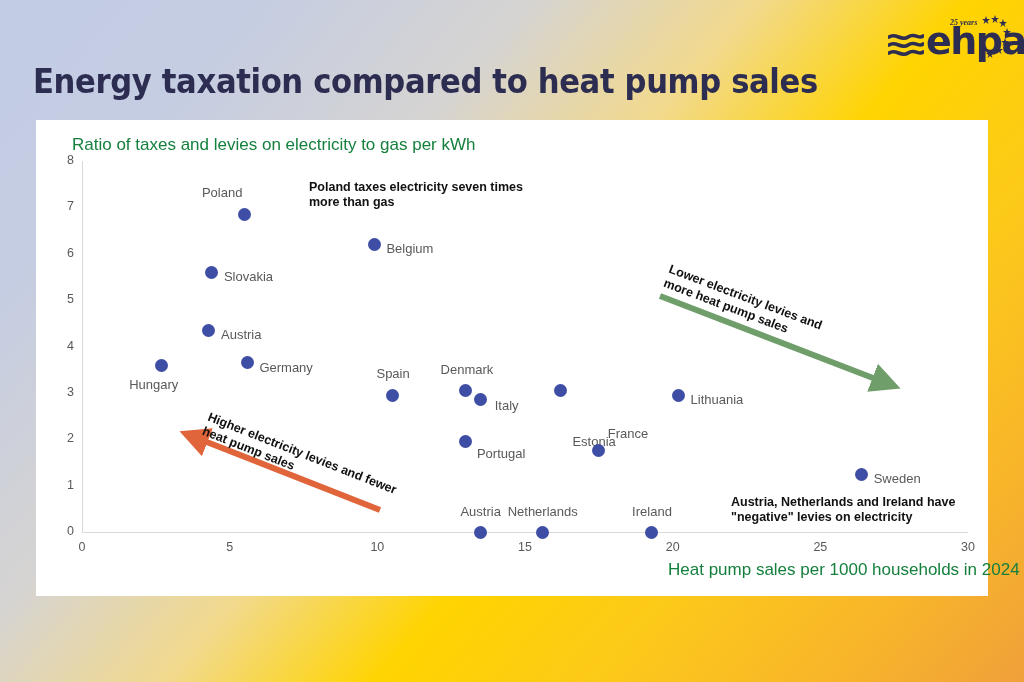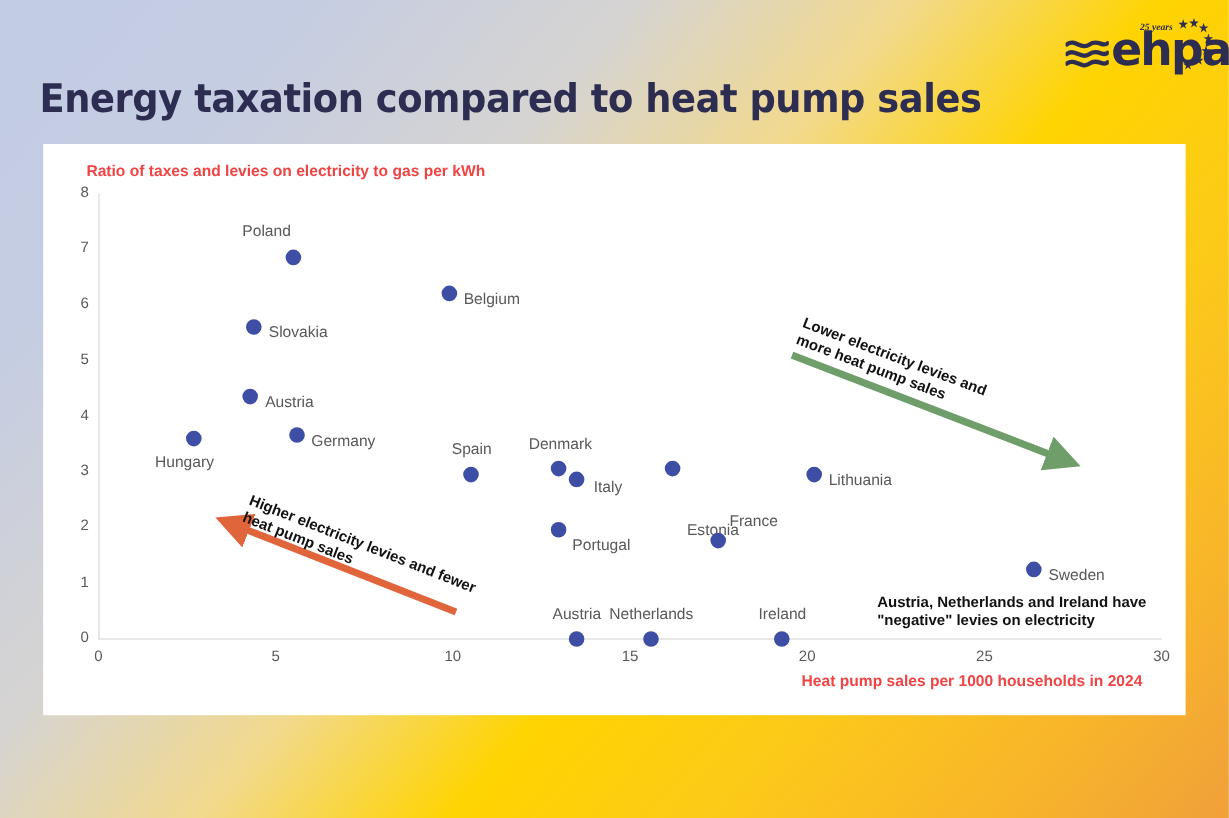--- a/index.html
+++ b/index.html
@@ -40,23 +40,22 @@
   }
 
   
   #chart-panel{
     position:absolute;left:36px;top:120px;width:952px;height:476px;
     background:#ffffff;
   }
   #plot{position:absolute;left:0;top:0;width:952px;height:476px;}
 
   .axis-title{
-    position:absolute;color:#ef4444;font-size:13px;
+    position:absolute;color:#15803d;font-size:17px;
     white-space:nowrap;
-    font-weight:bold;
   }
   #y-axis-title{left:36px;top:15px;}
   #x-axis-title{left:632px;top:440px;}
 
   .tick-label{
     position:absolute;color:#595959;font-size:12.5px;
     white-space:nowrap;text-align:center;
   }
   .ytick{width:22px;text-align:right;}
   .xtick{width:30px;margin-left:-15px;}
@@ -195,16 +194,18 @@
         <div class="dot" style="left: 562.833px; top: 330.844px; background: rgb(63, 78, 165);"></div>
         <div class="dot-label" style="top: 305.844px; left: 571.833px;">France</div>
         <div class="dot" style="left: 615.993px; top: 412px; background: rgb(63, 78, 165);"></div>
         <div class="dot-label" style="top: 384px; left: 615.993px; transform: translateX(-50%); text-align: right;">Ireland</div>
         <div class="dot" style="left: 642.573px; top: 275.194px; background: rgb(63, 78, 165);"></div>
         <div class="dot-label" style="top: 272.194px; left: 654.573px;">Lithuania</div>
         <div class="dot" style="left: 825.68px; top: 354.031px; background: rgb(63, 78, 165);"></div>
         <div class="dot-label" style="top: 351.031px; left: 837.68px;">Sweden</div>
       </div>
 
+    <div class="callout" id="poland-callout" style="left: 273px; top: 60px;">Poland taxes electricity seven times
+more than gas</div>
     <div class="callout" id="negative-callout" style="left: 695px; top: 375px;">Austria, Netherlands and Ireland have
 "negative" levies on electricity</div>
   </div>
 </div>
 
 </body></html>

